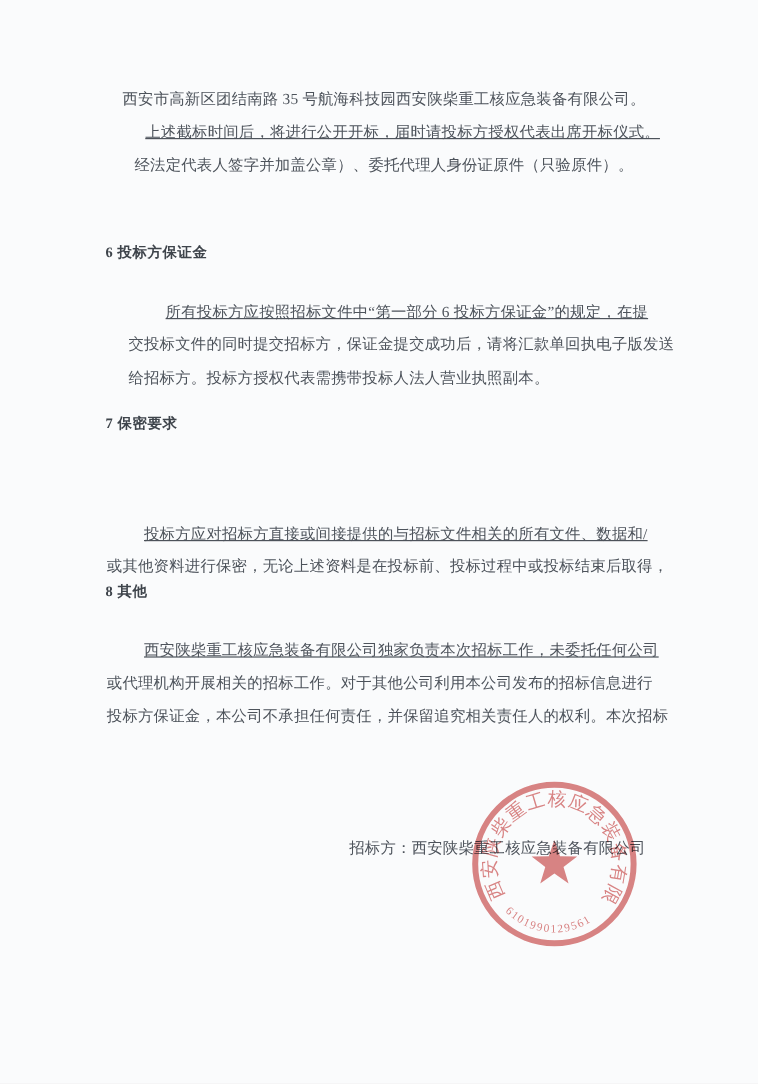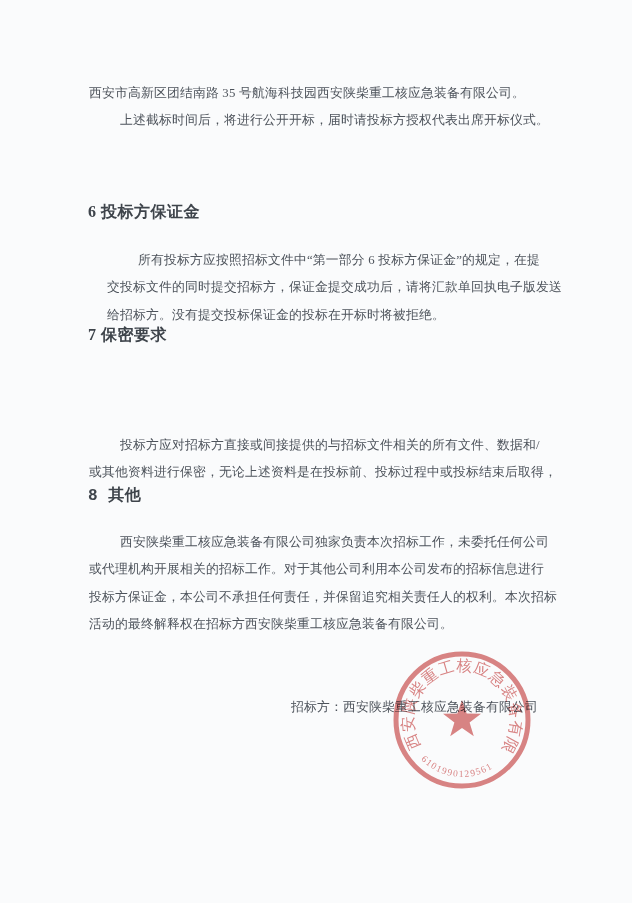--- a/index.html
+++ b/index.html
@@ -22,26 +22,26 @@
     overflow:hidden;
     color:var(--ink);
   }
   .textline{
     white-space:nowrap;
     font-size:12.8px;
     line-height:27.4px;
     letter-spacing:0.2px;
     color:var(--ink);
   }
-  .indent{padding-left:31px;}
+  .indent{padding-left:31px;text-decoration:underline;}
   .block{position:absolute;left:89px;width:462px;}
   .section-heading{
     position:absolute;
     left:88px;
-    font-size:16px;
+    font-size:12px;
     font-weight:bold;
     letter-spacing:0.5px;
     color:var(--heading-ink);
     white-space:nowrap;
   }
   .signature{
     position:absolute;
     left:88px;
     width:450px;
     text-align:right;
@@ -61,44 +61,44 @@
     font-family:"Liberation Serif","DejaVu Serif",serif;
   }
   .seal .company-arc{font-size:15.5px;letter-spacing:1px;}
   .seal .number-arc{font-size:9.5px;letter-spacing:1.3px;}
 </style>
 </head>
 <body>
 
 <div class="page">
 
-  <div class="block" style="top:80px;">
+  <div class="block" style="top:70px;text-align:center;">
     <div class="textline">西安市高新区团结南路 35 号航海科技园西安陕柴重工核应急装备有限公司。</div>
     <div class="textline indent">上述截标时间后，将进行公开开标，届时请投标方授权代表出席开标仪式。</div>
+    <div class="textline">经法定代表人签字并加盖公章）、委托代理人身份证原件（只验原件）。</div>
   </div>
 
   <div class="section-heading" style="top:202px;">6  投标方保证金</div>
   <div class="block" style="top:247px;margin-left:18px;">
     <div class="textline indent">所有投标方应按照招标文件中“第一部分  6 投标方保证金”的规定，在提</div>
     <div class="textline">交投标文件的同时提交招标方，保证金提交成功后，请将汇款单回执电子版发送</div>
-    <div class="textline">给招标方。没有提交投标保证金的投标在开标时将被拒绝。</div>
+    <div class="textline">给招标方。投标方授权代表需携带投标人法人营业执照副本。</div>
   </div>
 
-  <div class="section-heading" style="top:325px;">7  保密要求</div>
+  <div class="section-heading" style="top:345px;">7  保密要求</div>
   <div class="block" style="top:387px;margin-top:45px;">
     <div class="textline indent">投标方应对招标方直接或间接提供的与招标文件相关的所有文件、数据和/</div>
     <div class="textline">或其他资料进行保密，无论上述资料是在投标前、投标过程中或投标结束后取得，</div>
   </div>
 
-  <div class="section-heading" style="top:485px;font-family:Liberation Mono, monospace;">8  其他</div>
+  <div class="section-heading" style="top:485px;">8  其他</div>
   <div class="block" style="top:529px;">
     <div class="textline indent">西安陕柴重工核应急装备有限公司独家负责本次招标工作，未委托任何公司</div>
     <div class="textline">或代理机构开展相关的招标工作。对于其他公司利用本公司发布的招标信息进行</div>
     <div class="textline">投标方保证金，本公司不承担任何责任，并保留追究相关责任人的权利。本次招标</div>
-    <div class="textline">活动的最终解释权在招标方西安陕柴重工核应急装备有限公司。</div>
   </div>
 
   <div class="signature" style="top:693px;">
     <div class="textline">招标方：西安陕柴重工核应急装备有限公司</div>
   </div>
 
   <svg class="seal" viewBox="0 0 160 160" aria-hidden="true">
     <defs>
       <path id="sealTopArc" d="M 39.9 108.1 A 49 49 0 1 1 120.1 108.1" fill="none"></path>
       <path id="sealBottomArc" d="M 36.3 116.6 A 57 57 0 0 0 123.7 116.6" fill="none"></path>

